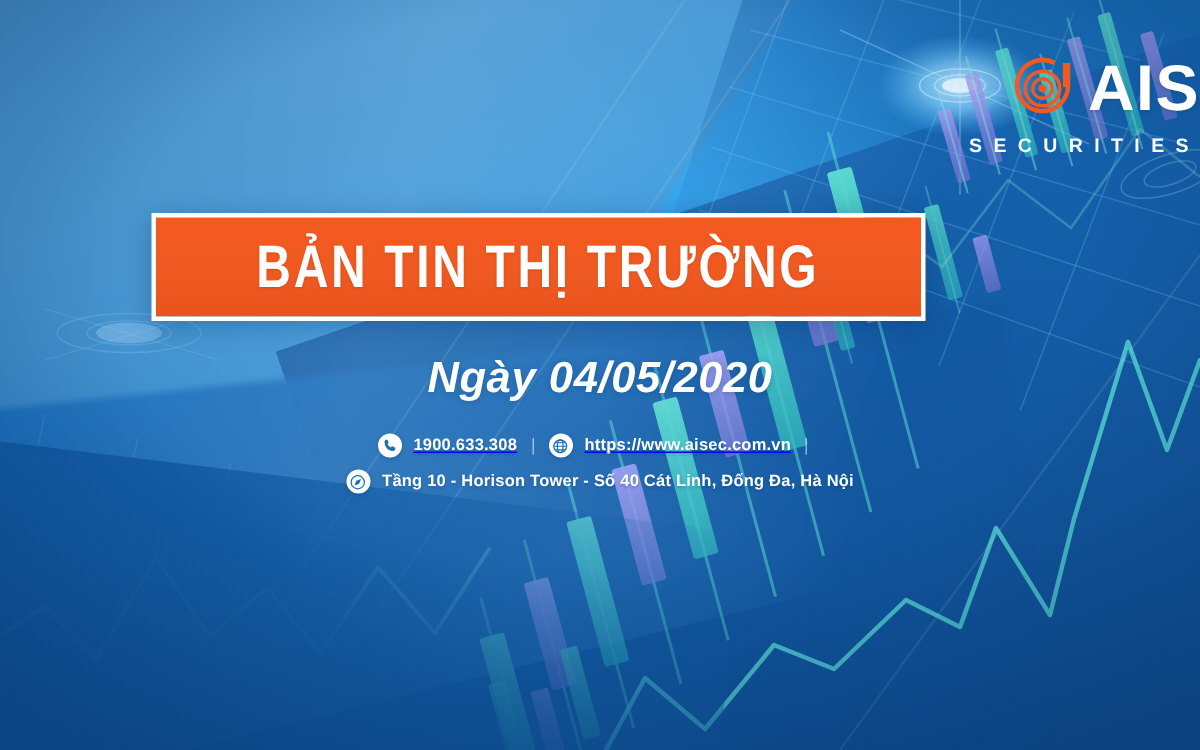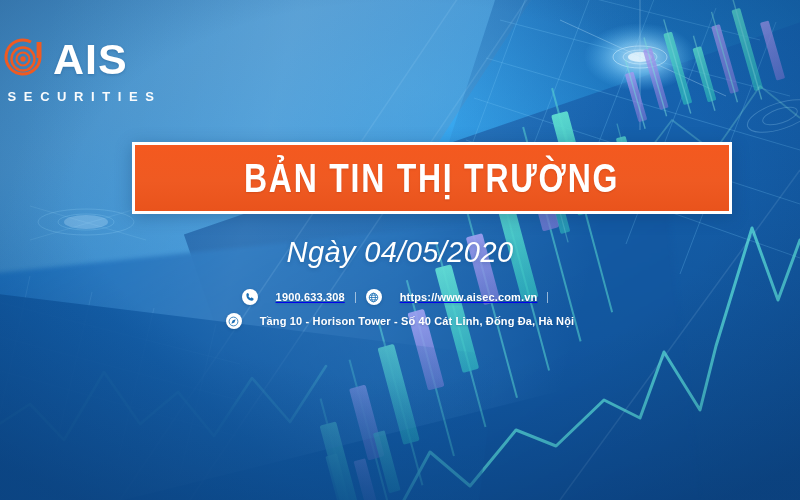--- a/index.html
+++ b/index.html
@@ -76,76 +76,75 @@
     background:radial-gradient(ellipse 78% 72% at 50% 38%, rgba(0,0,0,0) 52%, rgba(5,45,95,.42) 100%);
   }
 
   
   .art{ position:absolute; inset:0; }
   .art svg{ width:100%; height:100%; display:block; }
 
   
   .logo{
     position:absolute; left:0; right:0; top:36px;
-    display:flex; flex-direction:column; align-items:flex-start;
+    display:flex; flex-direction:column; align-items:flex-end;
     z-index:6;
   }
   .logo-row{ display:flex; align-items:center; gap:7px; }
   .logo-mark{ width:46px; height:46px; display:block; }
   .logo-word{
     font-size:43px; font-weight:700; color:#ffffff;
     letter-spacing:1px; line-height:1; font-family:"Liberation Sans",sans-serif;
     text-shadow:0 1px 3px rgba(5,50,100,.28);
   }
   .logo-sub{
     margin-top:7px; font-size:13px; font-weight:600;
     color:#ffffff; letter-spacing:7.6px; text-indent:7.6px;
     opacity:.97;
   }
 
   
   .banner{
     position:absolute; left:101px; top:142px;
-    width:600px; height:72px;
+    width:516px; height:72px;
     background:linear-gradient(180deg,#f4591f 0%,#ef5a22 55%,#e9531c 100%);
     border:3px solid #ffffff;
     display:flex; align-items:center; justify-content:center;
     box-shadow:0 3px 16px rgba(10,45,90,.30);
     z-index:6;
-    margin-left:31px;
   }
   .banner-title{
     color:#ffffff;
     font-size:40px;
     font-weight:700;
     letter-spacing:2.2px;
     line-height:1;
     transform:scaleX(.80);
     transform-origin:center;
     white-space:nowrap;
     font-family:"Liberation Sans Narrow","Liberation Sans",sans-serif;
     text-shadow:0 1px 2px rgba(120,35,5,.22);
   }
 
   
   .date{
     position:absolute; left:0; right:0; top:236px;
     text-align:center; z-index:6;
-    font-size:29px; font-style:italic; font-weight:400;
+    font-size:29px; font-style:italic; font-weight:700;
     color:#ffffff; letter-spacing:.4px;
     text-shadow:0 1px 4px rgba(8,55,105,.30);
   }
 
   
   .contact{
     position:absolute; left:0; right:0; top:289px;
     z-index:6; display:flex; flex-direction:column; align-items:center; gap:7px;
   }
   .contact-row{ display:flex; align-items:center; justify-content:center; }
-  .c-item{ display:flex; align-items:center; gap:18px; }
+  .c-item{ display:flex; align-items:center; gap:8px; }
   .c-text{
     color:#ffffff; font-size:11px; font-weight:600; letter-spacing:.15px;
     white-space:nowrap; text-shadow:0 1px 2px rgba(8,55,105,.28);
   }
   .c-sep{
     width:1px; height:11px; background:rgba(255,255,255,.55);
     margin:0 10px;
   }
   .ic{
     width:16px; height:16px; border-radius:50%;

